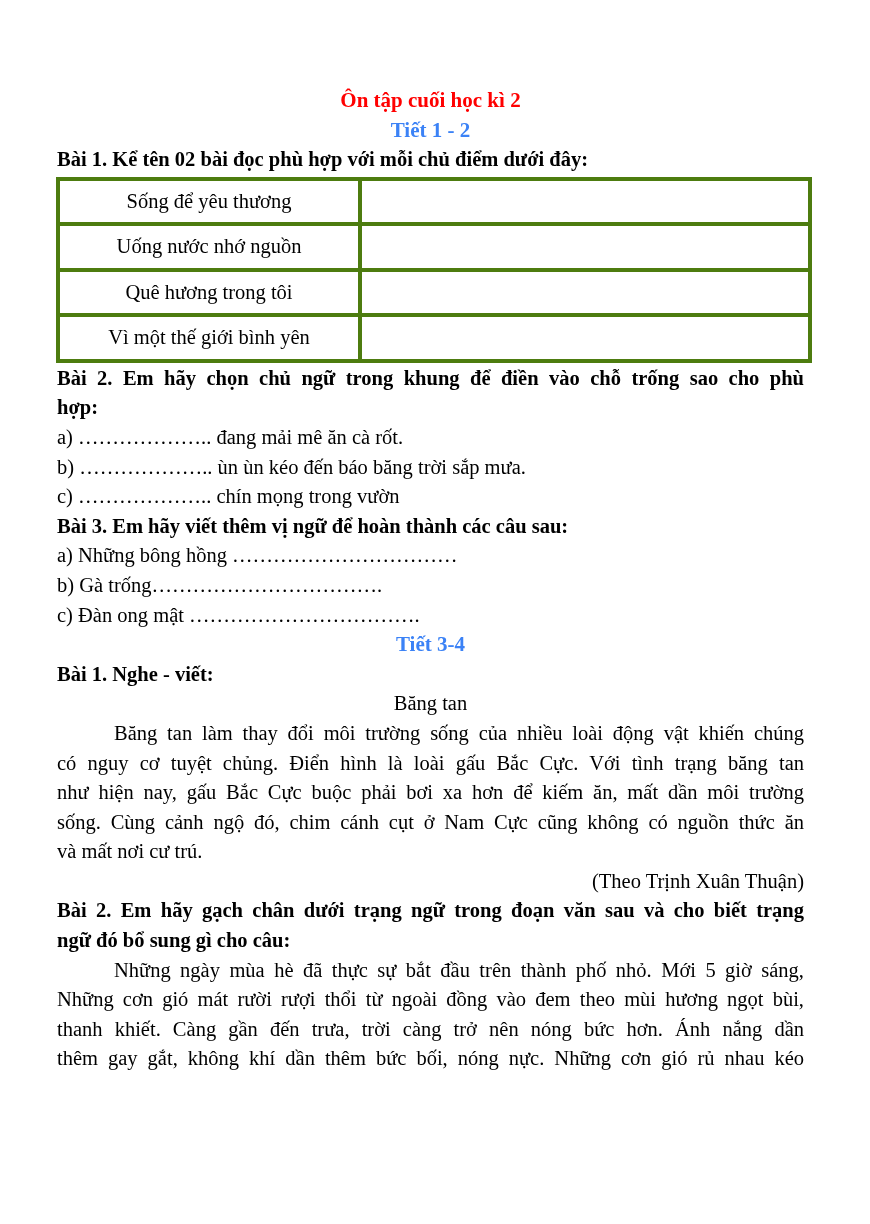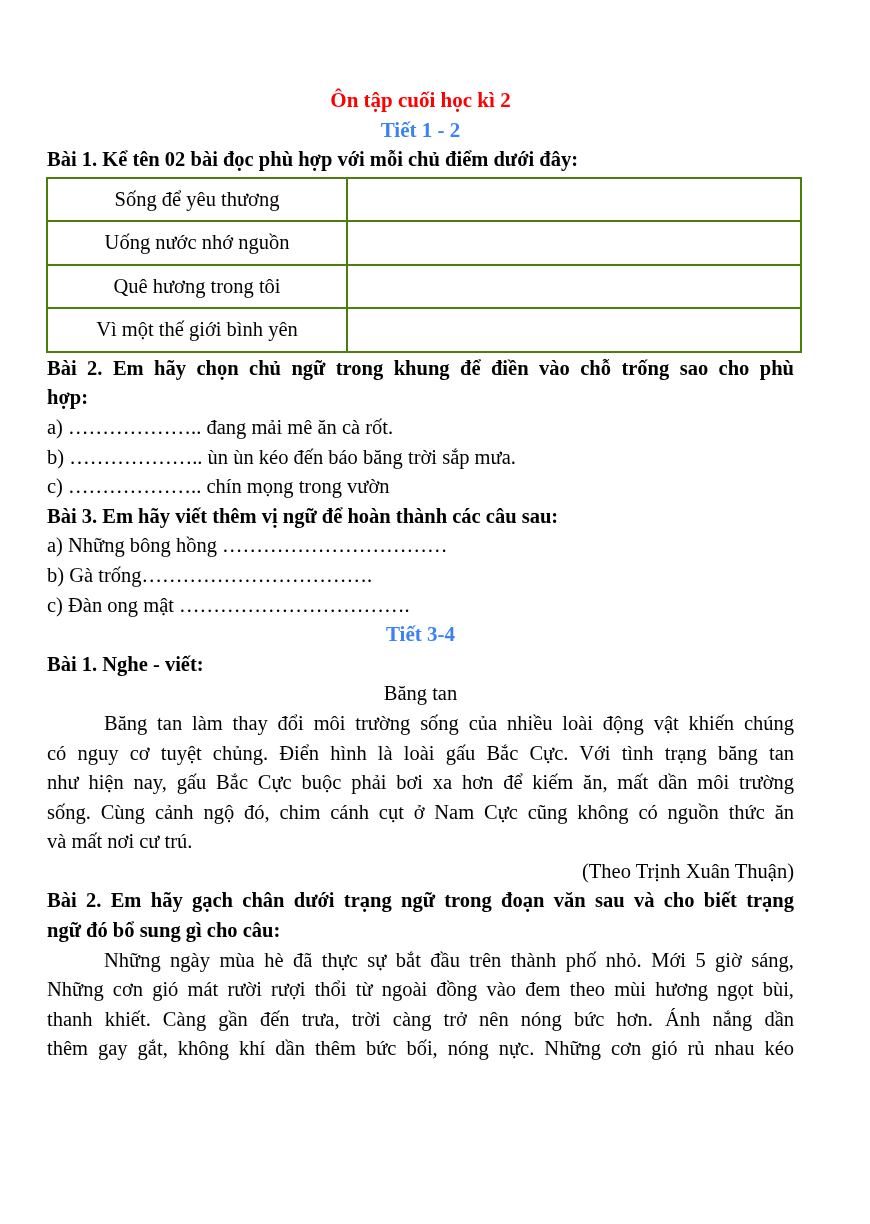--- a/index.html
+++ b/index.html
@@ -1,35 +1,35 @@
 <!DOCTYPE html>
 <html><head>
 <meta charset="utf-8">
 <style>
   html, body { margin: 0; padding: 0; background: #ffffff; }
   body { width: 870px; height: 1224px; position: relative; overflow: hidden; }
   .page {
-    position: absolute; left: 47px; top: 86px; width: 747px;
+    position: absolute; left: 57px; top: 86px; width: 747px;
     font-family: "Liberation Serif", "DejaVu Serif", serif;
     font-size: 20.5px; line-height: 29.6px; color: #000;
   }
   .line { display: block; white-space: nowrap; }
   .center { text-align: center; }
   .right { text-align: right; }
   .bold { font-weight: bold; }
   .italic { font-style: italic; }
   .title-red { color: #FF0000; font-weight: bold; font-size: 21px; text-align: center; }
   .title-blue { color: #3b82f6; font-weight: bold; font-size: 21px; text-align: center; }
   .justify { text-align: justify; text-align-last: justify; white-space: normal; }
   .indent { text-indent: 57px; }
   table.topics {
     border-collapse: collapse; width: 756px; margin-left: -1px;
     font-size: 20.5px; line-height: 25.5px; margin-top: 2px; margin-bottom: 1px;
   }
-  table.topics td { border: 2px solid #4d7c0f; padding: 8px; height: 25.5px; margin-left: 20px; }
+  table.topics td { border: 4px solid #4d7c0f; padding: 8px; height: 25.5px; margin-left: 20px; }
   table.topics td.topic { width: 282px; text-align: center; }
 </style>
 </head>
 <body>
 
 <div class="page">
   <span class="line title-red">Ôn tập cuối học kì 2</span>
   <span class="line title-blue">Tiết 1 - 2</span>
 
   <span class="line bold">Bài 1. Kể tên 02 bài đọc phù hợp với mỗi chủ điểm dưới đây:</span>

